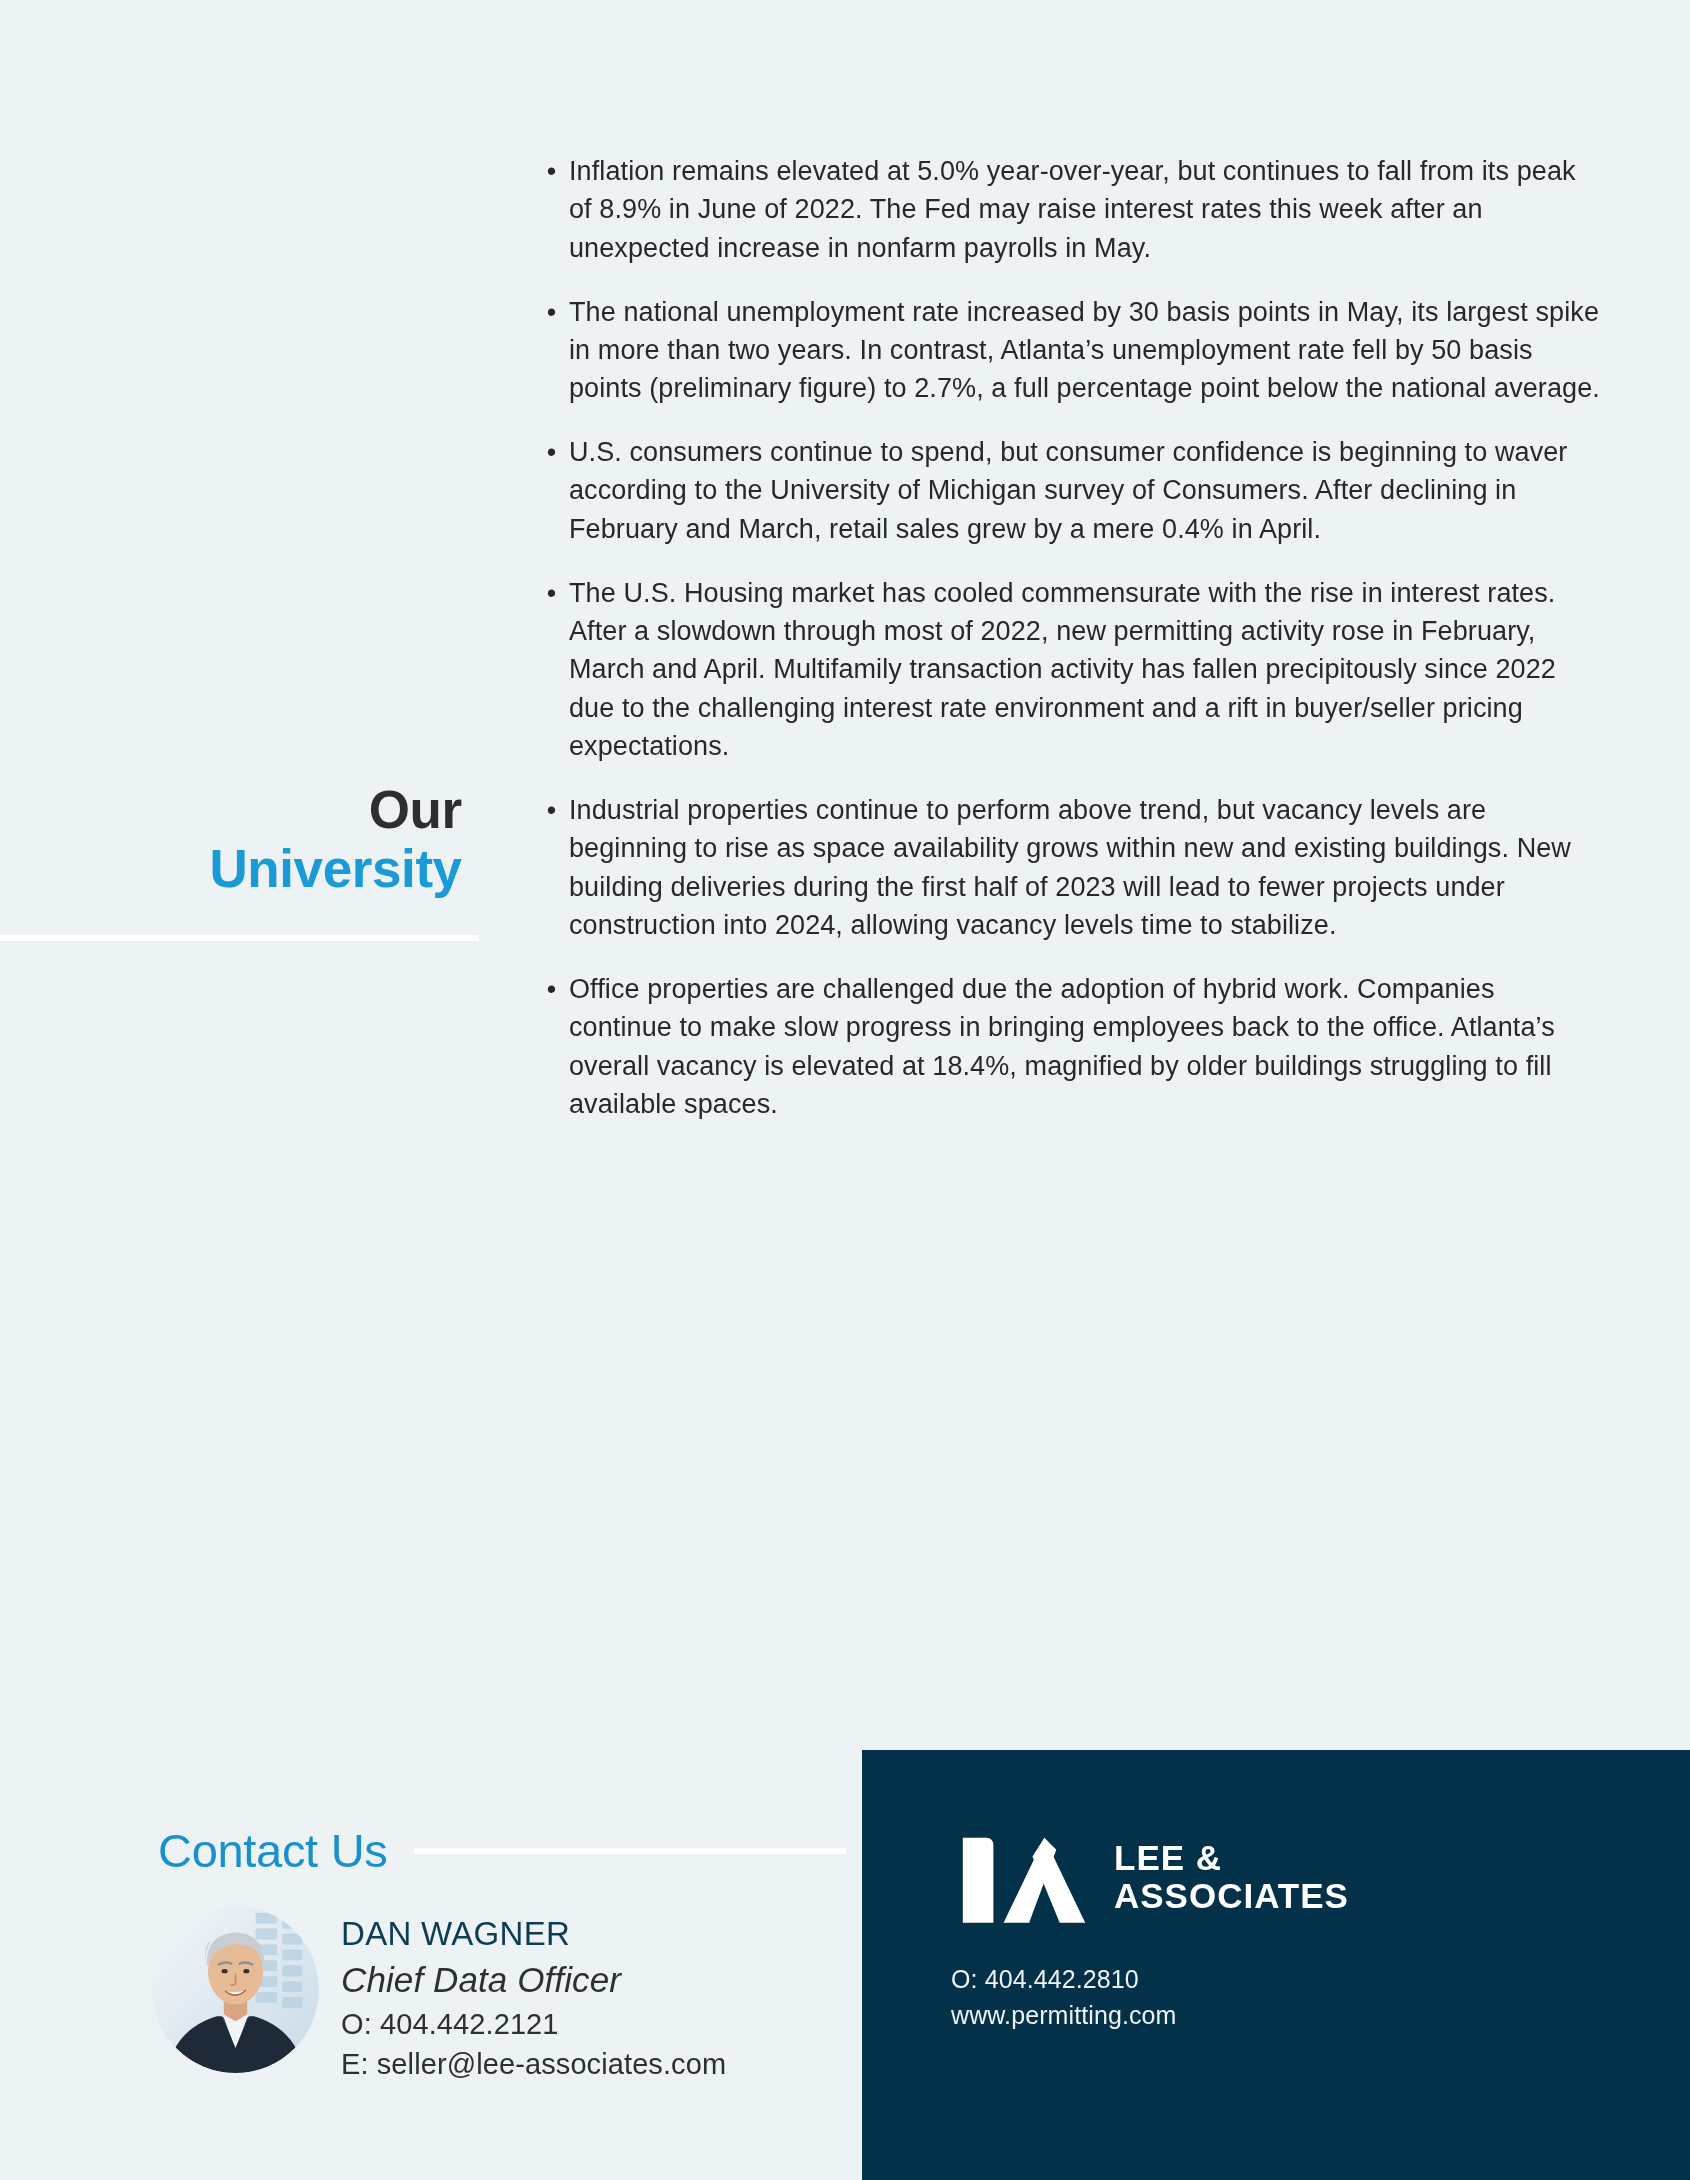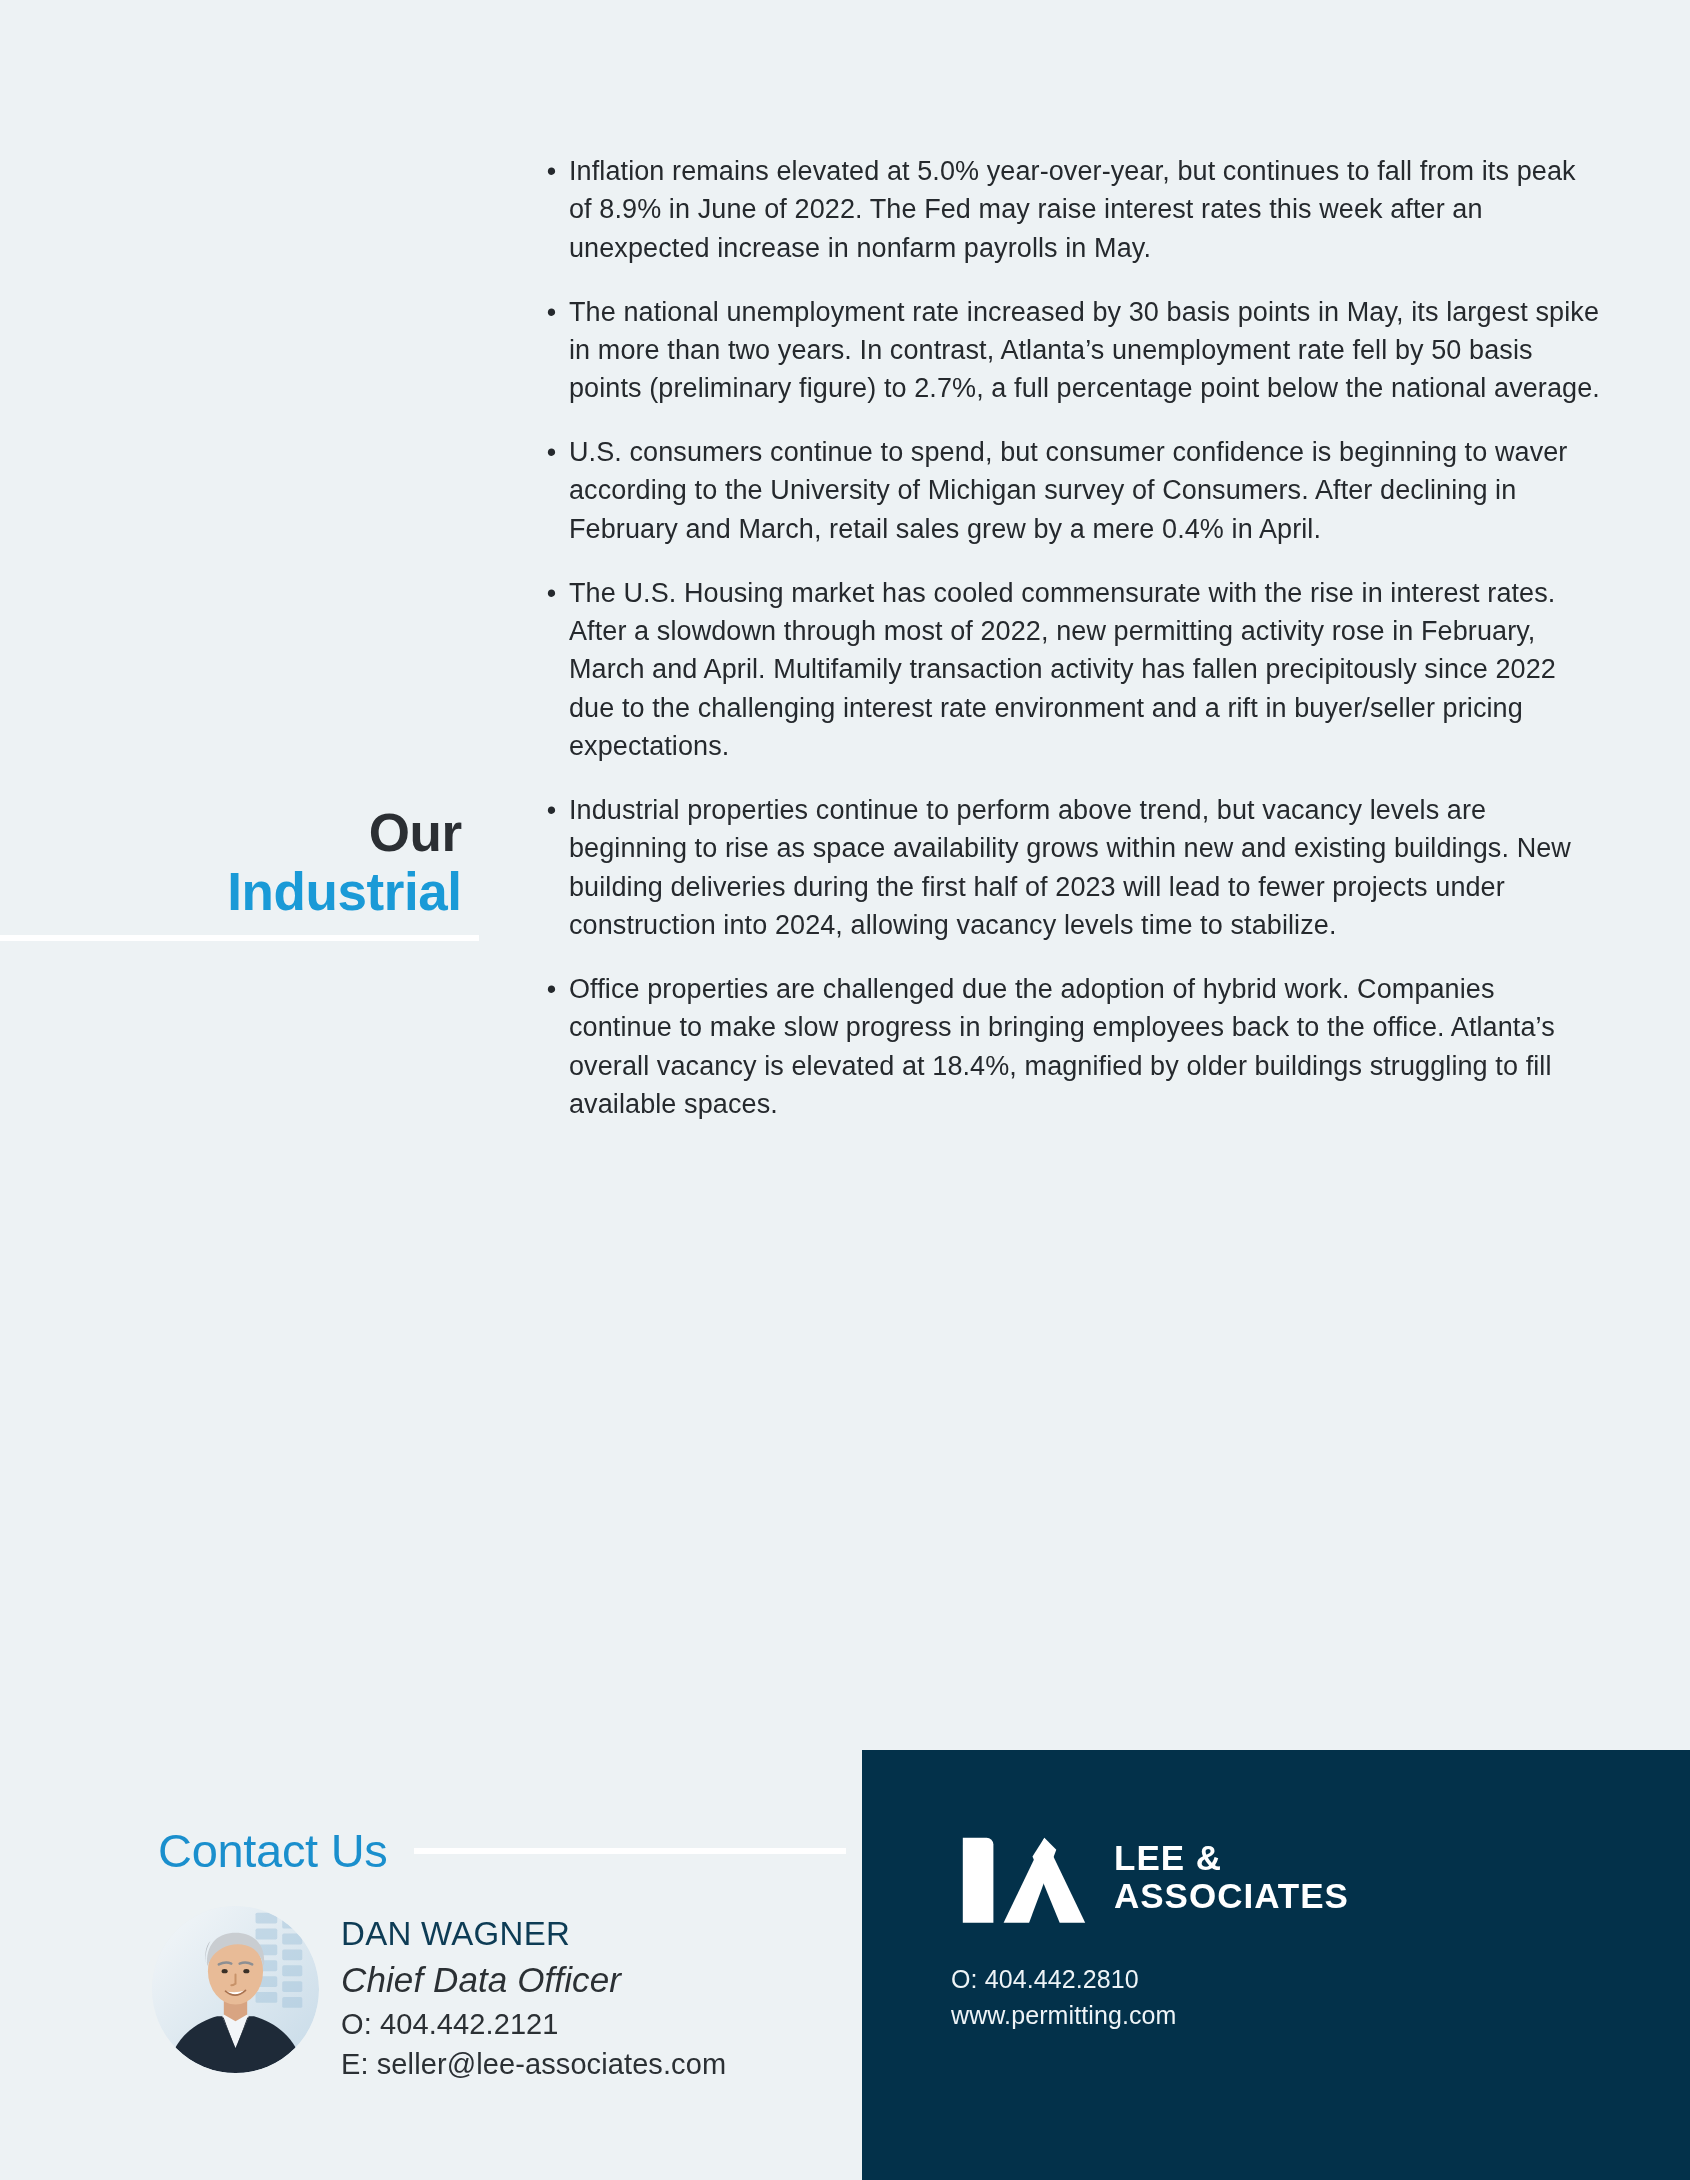--- a/index.html
+++ b/index.html
@@ -14,21 +14,21 @@
     font-family:"Liberation Sans", sans-serif;
     position:relative;
     overflow:hidden;
     -webkit-font-smoothing:antialiased;
   }
 
   
   .perspective-block {
     position:absolute;
     left:0;
-    top:803px;
+    top:780px;
     width:477px;
     text-align:right;
     padding-left:36px;
   }
   .perspective-line {
     font-size:53px;
     font-weight:bold;
     line-height:1.12;
     letter-spacing:-0.4px;
     padding-right:15.3px;
@@ -175,21 +175,21 @@
     line-height:1.38;
     letter-spacing:0.1px;
     white-space:nowrap;
   }
 </style>
 </head>
 <body>
 
 <div class="perspective-block">
   <div class="perspective-line perspective-our">Our</div>
-  <div class="perspective-line perspective-word">Industrial</div>
+  <div class="perspective-line perspective-word">University</div>
 </div>
 <div class="perspective-rule"></div>
 
 <div class="bullets">
 
   <div class="bullet-item">
     <span class="bullet-dot">•</span>
     <span>Inflation remains elevated at 5.0% year-over-year, but continues to fall from its peak of 8.9% in June of 2022. The Fed may raise interest rates this week after an unexpected increase in nonfarm payrolls in May.</span>
   </div>
 

